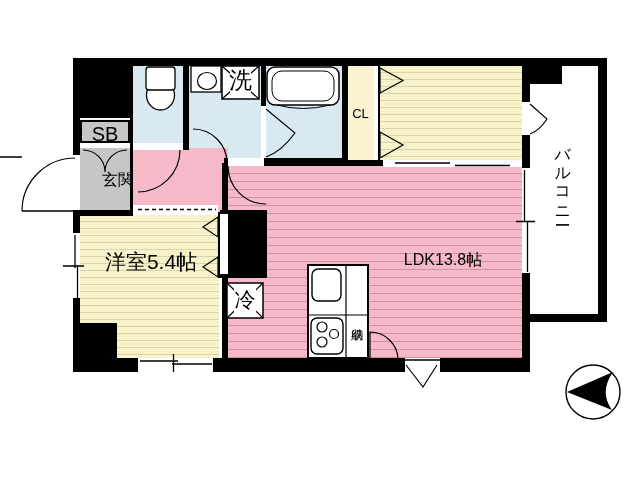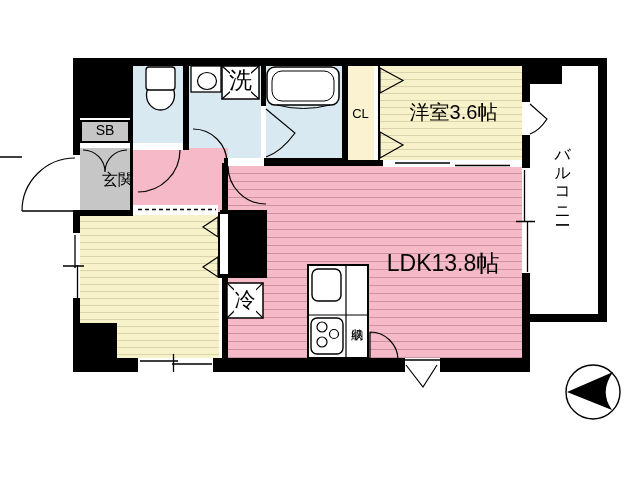--- a/index.html
+++ b/index.html
@@ -132,23 +132,23 @@
         <circle cx="334" cy="334" r="4.5" fill="none" stroke="#000" stroke-width="1.2"></circle>
         <circle cx="322" cy="342" r="5" fill="none" stroke="#000" stroke-width="1.2"></circle>
       </g>
       <g>
         <circle cx="593" cy="392" r="27" fill="#fff" stroke="#000" stroke-width="1.4"></circle>
         <path d="M567,392 L613,372 Q599,392 612,410 Z" fill="#000"></path>
       </g>
     </g>
   </svg>
 
-  <div class="lbl ctr" style="left:385px;top:101px;width:137px;font-size:20px">洋室3.6帖</div>
-  <div class="lbl ctr" style="left:378px;top:251px;width:130px;font-size:23px">LDK13.8帖</div>
+  <div class="lbl ctr" style="left:88px;top:250px;width:126px;font-size:21px">洋室5.4帖</div>
+  <div class="lbl ctr" style="left:378px;top:251px;width:130px;font-size:16px">LDK13.8帖</div>
   <div class="lbl vert" style="left:554px;top:136px;font-size:16px;letter-spacing:2px">バルコニー</div>
   <div class="lbl ctr" style="left:346px;top:107px;width:29px;font-size:13px">CL</div>
   <div class="lbl ctr" style="left:228px;top:237px;width:30px;font-size:13px">CL</div>
-  <div class="lbl ctr" style="left:80px;top:123px;width:50px;font-size:14px">SB</div>
+  <div class="lbl ctr" style="left:80px;top:123px;width:50px;font-size:20px">SB</div>
   <div class="lbl ctr" style="left:80px;top:171px;width:76px;font-size:16px">玄関</div>
   <div class="lbl ctr" style="left:222px;top:68px;width:37px;font-size:23px">洗</div>
   <div class="lbl ctr" style="left:227px;top:288px;width:36px;font-size:21px">冷</div>
   <div class="lbl vert" style="left:350px;top:319px;font-size:12px">収納</div>
 </div>
 
 </body></html>

